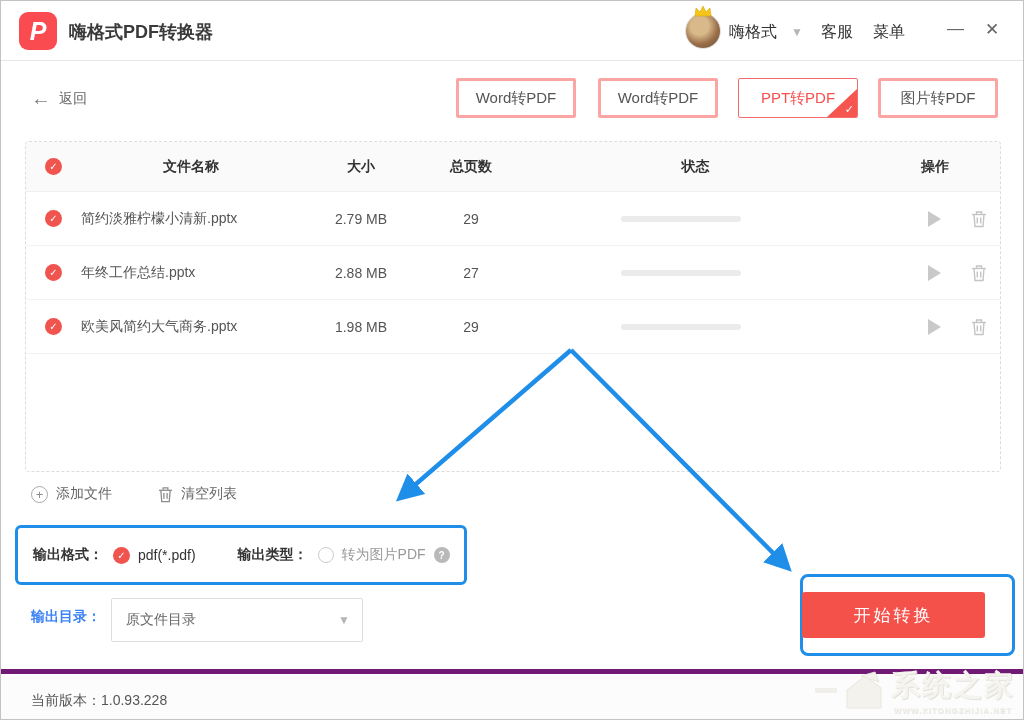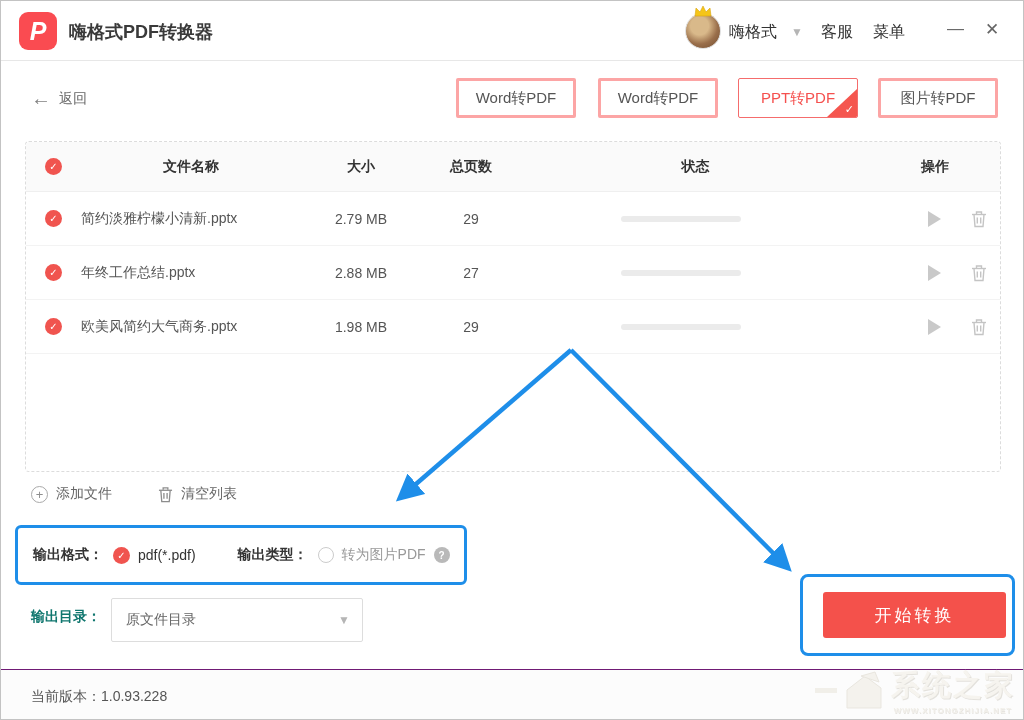--- a/index.html
+++ b/index.html
@@ -56,30 +56,30 @@
   .opt-box { position:absolute; left:14px; top:524px; width:452px; height:60px; border:3px solid #1e8ee9; border-radius:6px; background:#fff; display:flex; align-items:center; padding-left:15px; }
   .opt-label { font-size:14px; font-weight:700; color:#333; }
   .radio-on { width:17px; height:17px; margin-left:10px; border-radius:50%; background:#f0544f; color:#fff; font-size:10px; font-weight:700; display:flex; align-items:center; justify-content:center; cursor:pointer; }
   .radio-off { width:16px; height:16px; margin-left:10px; border-radius:50%; background:#fff; border:1px solid #ccc; cursor:pointer; }
   .opt-value { margin-left:8px; font-size:14px; color:#333; }
   .opt-value-dim { margin-left:8px; font-size:14px; color:#999; }
   .gap-type { margin-left:42px; }
   .help-circle { width:16px; height:16px; margin-left:8px; border-radius:50%; background:#b9b9b9; color:#fff; font-size:10px; font-weight:700; display:flex; align-items:center; justify-content:center; cursor:pointer; }
 
   
-  .dir-label { position:absolute; left:30px; top:607px; font-size:14px; font-weight:700; color:#0f766e; }
+  .dir-label { position:absolute; left:30px; top:607px; font-size:14px; font-weight:700; color:#3b82f6; }
   .dir-select { position:absolute; left:110px; top:597px; width:252px; height:44px; border:1px solid #ddd; border-radius:2px; background:#fff; display:flex; align-items:center; padding:0 12px 0 14px; cursor:pointer; }
   .dir-value { flex:1; font-size:14px; color:#666; }
 
   
   .convert-hl { position:absolute; left:799px; top:573px; width:215px; height:82px; border:3px solid #1e8ee9; border-radius:8px; }
-  .convert-btn { position:absolute; left:822px; top:591px; width:183px; height:46px; background:#f4514b; border:none; border-radius:3px; color:#fff; font-size:17px; letter-spacing:3px; font-family:Liberation Sans, sans-serif; cursor:pointer; }
-
-  
-  .statusbar { position:absolute; left:0; top:668px; width:100%; height:52px; background:#fcfcfc; border-top:1px solid #701a75; }
+  .convert-btn { position:absolute; left:801px; top:591px; width:183px; height:46px; background:#f4514b; border:none; border-radius:3px; color:#fff; font-size:17px; letter-spacing:3px; font-family:Liberation Sans, sans-serif; cursor:pointer; }
+
+  
+  .statusbar { position:absolute; left:0; top:668px; width:100%; height:52px; background:#fcfcfc; border-top:5px solid #701a75; }
   .version { position:absolute; left:30px; top:18px; font-size:14px; color:#555; }
 
   
   .arrows { position:absolute; left:0; top:0; width:1024px; height:720px; pointer-events:none; z-index:20; }
 
   
   .watermark { position:absolute; right:8px; bottom:4px; z-index:30; display:flex; align-items:center; gap:4px; pointer-events:none; }
   .wm-dash { width:22px; height:5px; background:#f1efe9; }
   .wm-text-col { display:flex; flex-direction:column; align-items:center; }
   .wm-main { font-size:29px; font-weight:800; color:#f6f4ef; text-shadow:1px 1px 0 rgba(197,192,182,0.45); letter-spacing:2px; }

